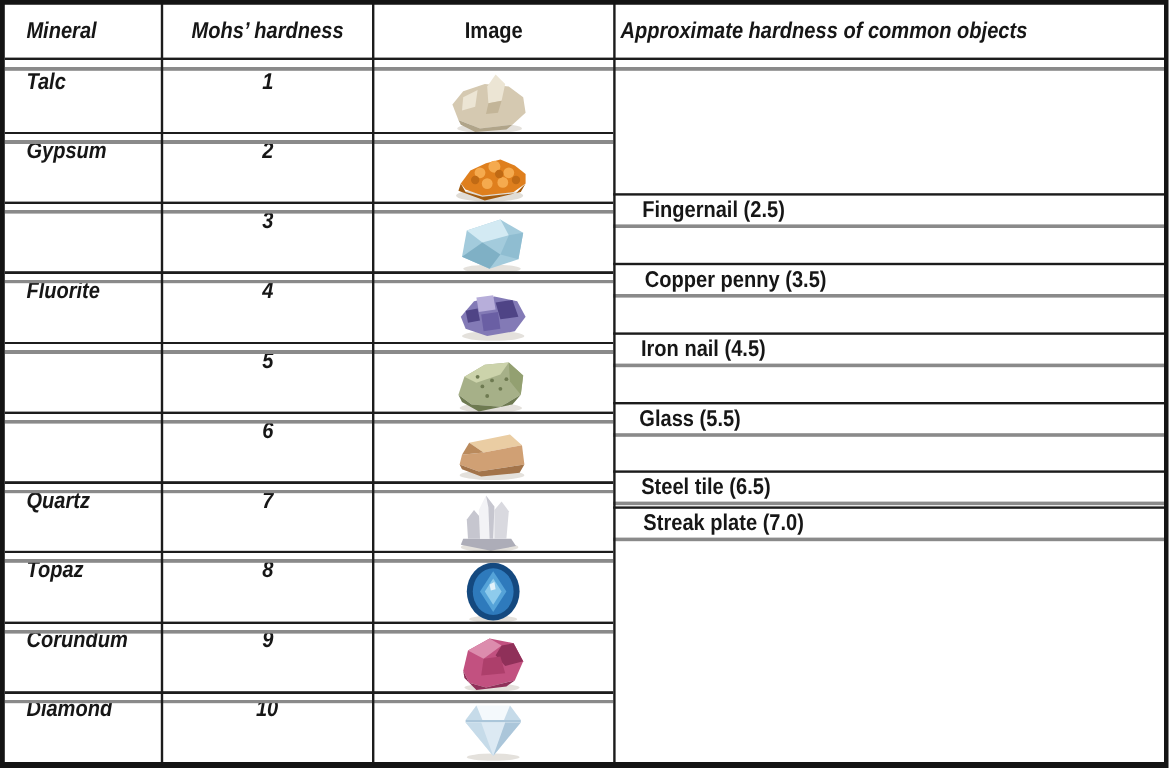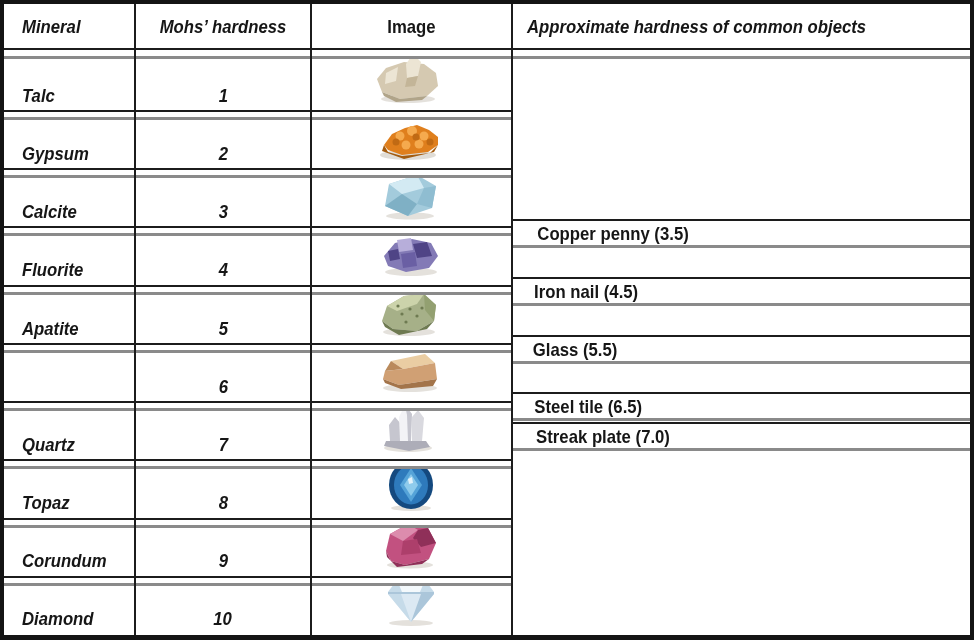--- a/index.html
+++ b/index.html
@@ -5,28 +5,28 @@
   html,body{margin:0;padding:0;background:#fff;}
   .table{
     position:relative;width:974px;height:640px;background:#ffffff;
     font-family:"Liberation Sans",sans-serif;overflow:hidden;
   }
   .frame{
     position:absolute;left:0;top:0;right:0;bottom:0;
     border:4px solid #141414;border-bottom-width:5px;pointer-events:none;z-index:9;
   }
   .vline{position:absolute;top:3px;height:634px;width:2px;background:#1c1c1c;z-index:5;}
-  .cell{position:absolute;height:46px;display:flex;align-items:flex-end;}
+  .cell{position:absolute;height:46px;display:flex;align-items:flex-start;}
   .hcell{position:absolute;top:5px;height:43px;display:flex;align-items:center;}
   .left{justify-content:flex-start;font-style:italic;}
   .center{justify-content:center;}
   .c1{left:6px;width:124px;padding-left:16px;}
   .c2{left:136px;width:174px;font-style:italic;}
   .c3{left:313px;width:196px;}
-  .c4{left:513px;width:443px;padding-left:14px;}
+  .c4{left:513px;width:443px;padding-left:4px;}
   .t{
     font-weight:700;font-size:19px;color:#161616;white-space:nowrap;
     display:inline-block;transform:scaleX(0.88);transform-origin:center center;
     letter-spacing:0px;line-height:1;
   }
   .left .t{transform-origin:left center;}
   .sep{
     position:absolute;left:4px;width:507px;height:10px;z-index:4;
     background:linear-gradient(#1c1c1c 0,#1c1c1c 2px,#ffffff 2px,#ffffff 7px,#8a8a8a 7px,#8a8a8a 10px);
   }
@@ -102,23 +102,20 @@
       <circle cx="40" cy="22" r="5" fill="#f5aa4e"></circle>
       <circle cx="52" cy="27" r="4.5" fill="#f5aa4e"></circle>
       <circle cx="34" cy="36" r="4.5" fill="#f5aa4e"></circle>
       <circle cx="47" cy="35" r="4.5" fill="#f5aa4e"></circle>
       <circle cx="24" cy="33" r="3.5" fill="#c06a14"></circle>
       <circle cx="44" cy="28" r="3.5" fill="#c06a14"></circle>
       <circle cx="58" cy="33" r="3.5" fill="#c06a14"></circle>
     </svg>
   </div>
 
-  <div class="cell left c1" style="top:175px">
-      <span class="t">Calcite</span>
-    </div>
   <div class="cell center c2" style="top:175px">
       <span class="t">3</span>
     </div>
   <div class="cell center c3" style="top:175px">
     <svg class="spec" width="78" height="54" viewBox="0 0 78 54">
       <ellipse cx="38" cy="49" rx="24" ry="3.5" opacity="0.7" fill="#d8d4cd"></ellipse>
       <polygon points="17,17 45,8 64,19 60,41 36,49 13,39" fill="#a3cbdc"></polygon>
       <polygon points="17,17 45,8 52,21 30,27" fill="#d3eaf3"></polygon>
       <polygon points="52,21 64,19 60,41 45,37" fill="#8fbdd1"></polygon>
       <polygon points="13,39 30,27 45,37 36,49" fill="#7fb0c5"></polygon>
@@ -135,23 +132,20 @@
     <svg class="spec" width="78" height="54" viewBox="0 0 78 54">
       <ellipse cx="39" cy="47" rx="26" ry="4" opacity="0.7" fill="#d8d4cd"></ellipse>
       <polygon points="12,31 23,18 40,14 59,18 66,31 57,43 34,47 16,41" fill="#837ab6"></polygon>
       <polygon points="25,15 39,13 41,25 27,27" fill="#b7aeda"></polygon>
       <polygon points="41,19 55,17 60,31 45,33" fill="#4f4486"></polygon>
       <polygon points="29,29 43,27 45,41 31,43" fill="#6a5fa4"></polygon>
       <polygon points="16,26 26,24 28,34 18,36" fill="#4f4486"></polygon>
     </svg>
   </div>
 
-  <div class="cell left c1" style="top:292px">
-      <span class="t">Apatite</span>
-    </div>
   <div class="cell center c2" style="top:292px">
       <span class="t">5</span>
     </div>
   <div class="cell center c3" style="top:292px">
     <svg class="spec" width="78" height="54" viewBox="0 0 78 54">
       <ellipse cx="37" cy="48" rx="26" ry="4" opacity="0.7" fill="#d8d4cd"></ellipse>
       <polygon points="10,37 15,22 32,12 52,10 64,21 62,37 45,47 21,45" fill="#a6b088"></polygon>
       <polygon points="15,22 32,12 52,10 45,20 25,27" fill="#ccd3ab"></polygon>
       <polygon points="62,37 64,21 52,10 53,26" fill="#93a071"></polygon>
       <polygon points="10,37 21,45 45,47 62,37 55,45 27,51 13,43" fill="#6e7a51"></polygon>
@@ -240,20 +234,23 @@
       <polygon points="25,6 53,6 62,18 16,18" fill="#f4f9fc"></polygon>
       <polygon points="25,6 16,18 30,18" fill="#c6dbe9"></polygon>
       <polygon points="53,6 62,18 48,18" fill="#c6dbe9"></polygon>
       <polygon points="16,18 62,18 62,20 16,20" fill="#abc6da"></polygon>
       <polygon points="16,20 62,20 39,48" fill="#dce9f3"></polygon>
       <polygon points="16,20 29,20 39,48" fill="#c6dbe9"></polygon>
       <polygon points="49,20 62,20 39,48" fill="#abc6da"></polygon>
     </svg>
   </div>
 
+  <div class="band" style="top:161px">
+      <span class="t">Fingernail (2.5)</span>
+    </div>
   <div class="band" style="top:219px">
       <span class="t">Copper penny (3.5)</span>
     </div>
   <div class="band" style="top:277px">
       <span class="t">Iron nail (4.5)</span>
     </div>
   <div class="band" style="top:335px">
       <span class="t">Glass (5.5)</span>
     </div>
   <div class="band" style="top:392px">

